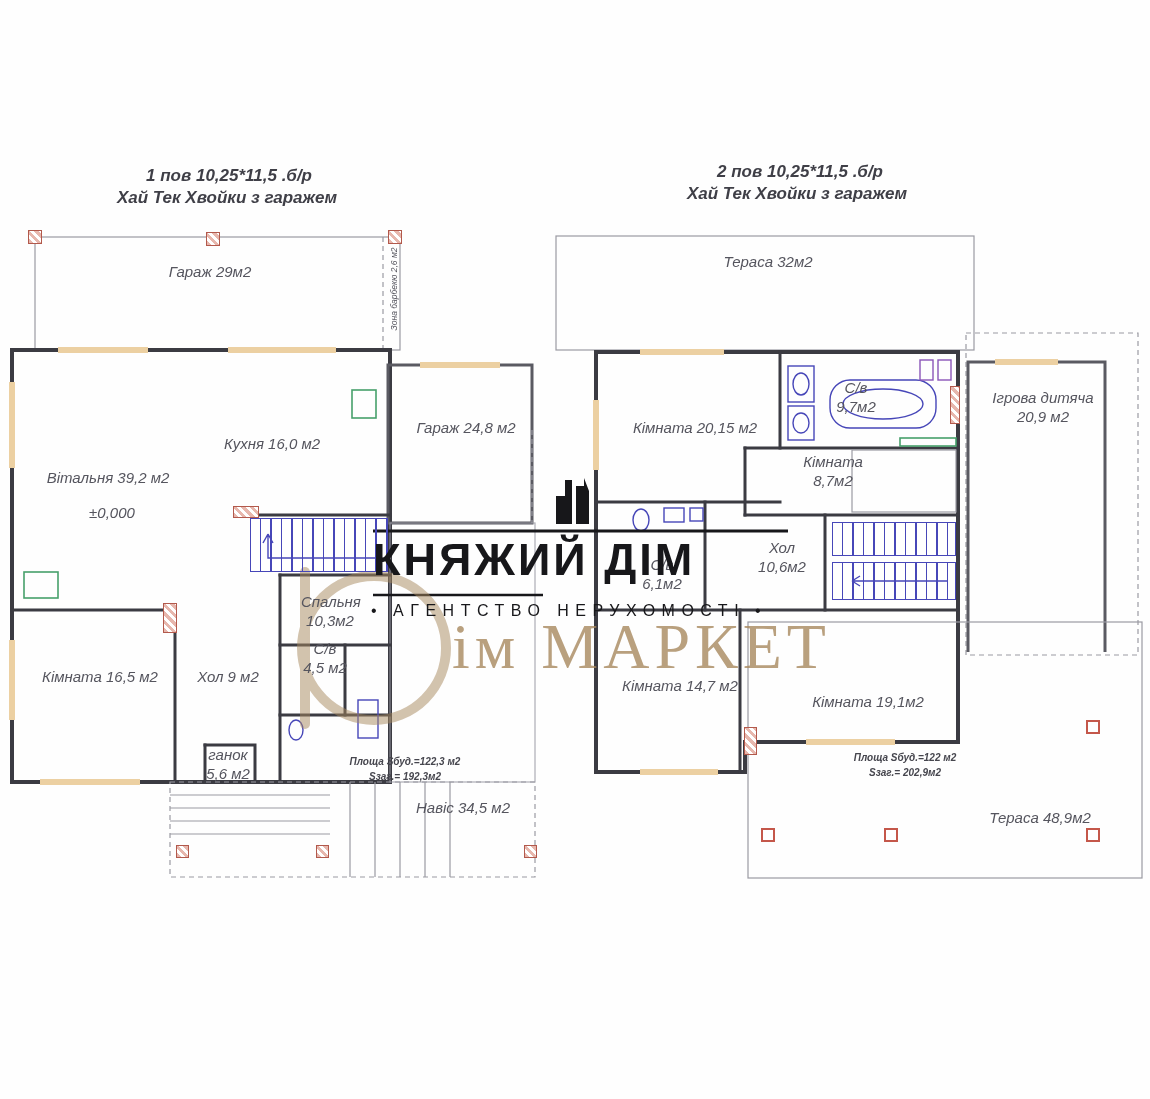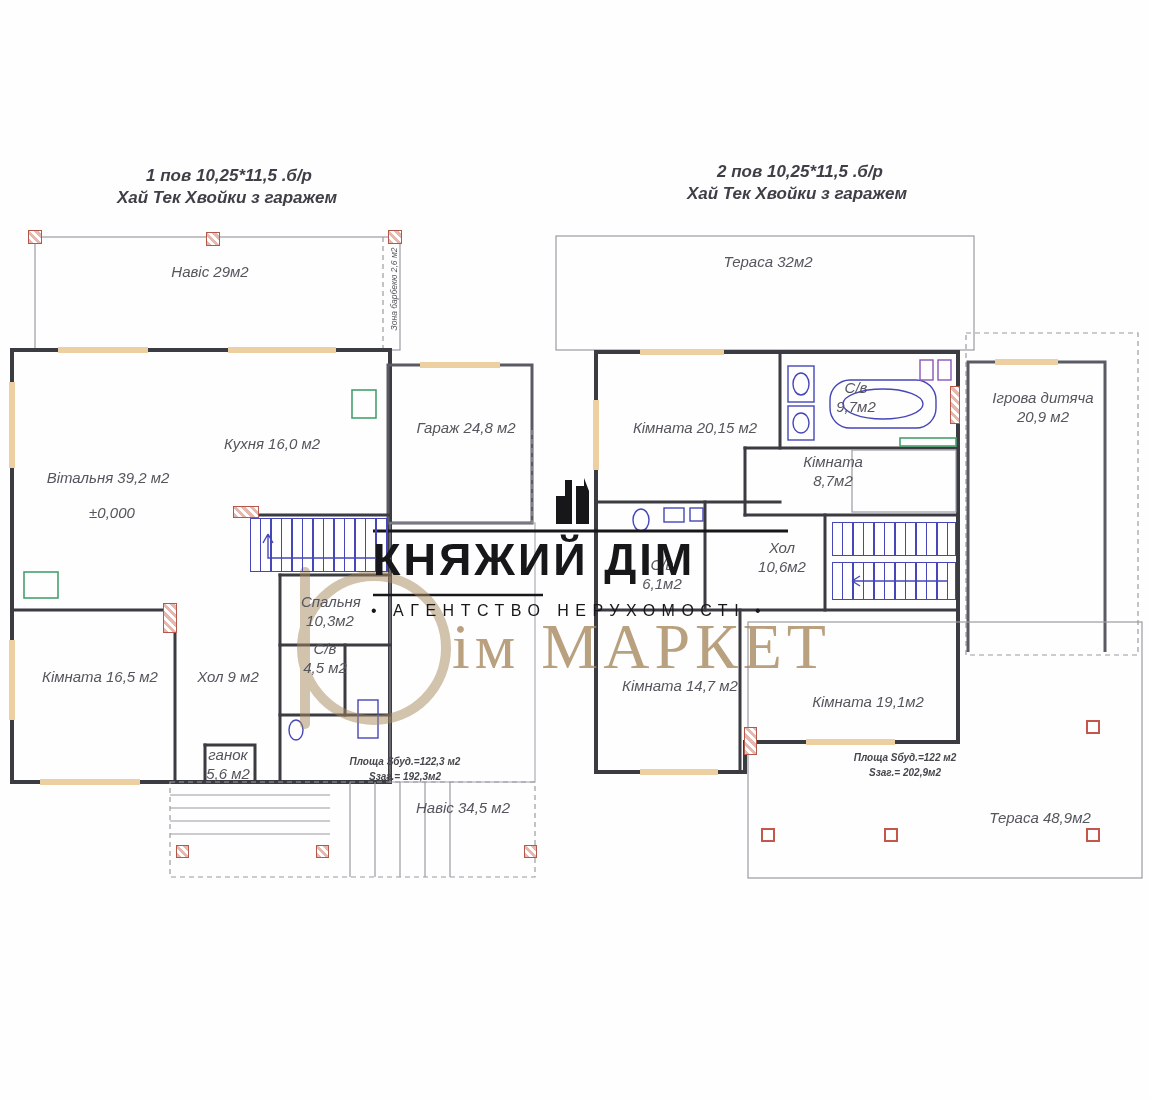--- a/index.html
+++ b/index.html
@@ -155,21 +155,21 @@
   <div class="hatch" style="left:524px;top:845px;width:13px;height:13px"></div>
   <div class="hatch" style="left:744px;top:727px;width:13px;height:28px"></div>
   <div class="hatch" style="left:950px;top:386px;width:10px;height:38px"></div>
   <div class="redsq" style="left:761px;top:828px;width:14px;height:14px"></div>
   <div class="redsq" style="left:884px;top:828px;width:14px;height:14px"></div>
   <div class="redsq" style="left:1086px;top:828px;width:14px;height:14px"></div>
   <div class="redsq" style="left:1086px;top:720px;width:14px;height:14px"></div>
 
   <div class="lbl title" style="left:229px;top:176px">1 пов 10,25*11,5 .б/р</div>
   <div class="lbl title" style="left:227px;top:198px">Хай Тек Хвойки з гаражем</div>
-  <div class="lbl" style="left:210px;top:272px">Навіс 29м2</div>
+  <div class="lbl" style="left:210px;top:272px">Гараж 29м2</div>
   <div class="lbl rot" style="left:394px;top:289px">Зона барбекю 2,6 м2</div>
   <div class="lbl" style="left:272px;top:444px">Кухня 16,0 м2</div>
   <div class="lbl" style="left:108px;top:478px">Вітальня 39,2 м2</div>
   <div class="lbl" style="left:112px;top:513px">±0,000</div>
   <div class="lbl" style="left:466px;top:428px">Гараж 24,8 м2</div>
   <div class="lbl" style="left:330px;top:612px;width:58px">Спальня 10,3м2</div>
   <div class="lbl" style="left:100px;top:677px">Кімната 16,5 м2</div>
   <div class="lbl" style="left:228px;top:677px">Хол 9 м2</div>
   <div class="lbl" style="left:325px;top:659px;width:44px">С/в 4,5 м2</div>
   <div class="lbl" style="left:228px;top:765px;width:44px">ганок 5,6 м2</div>

